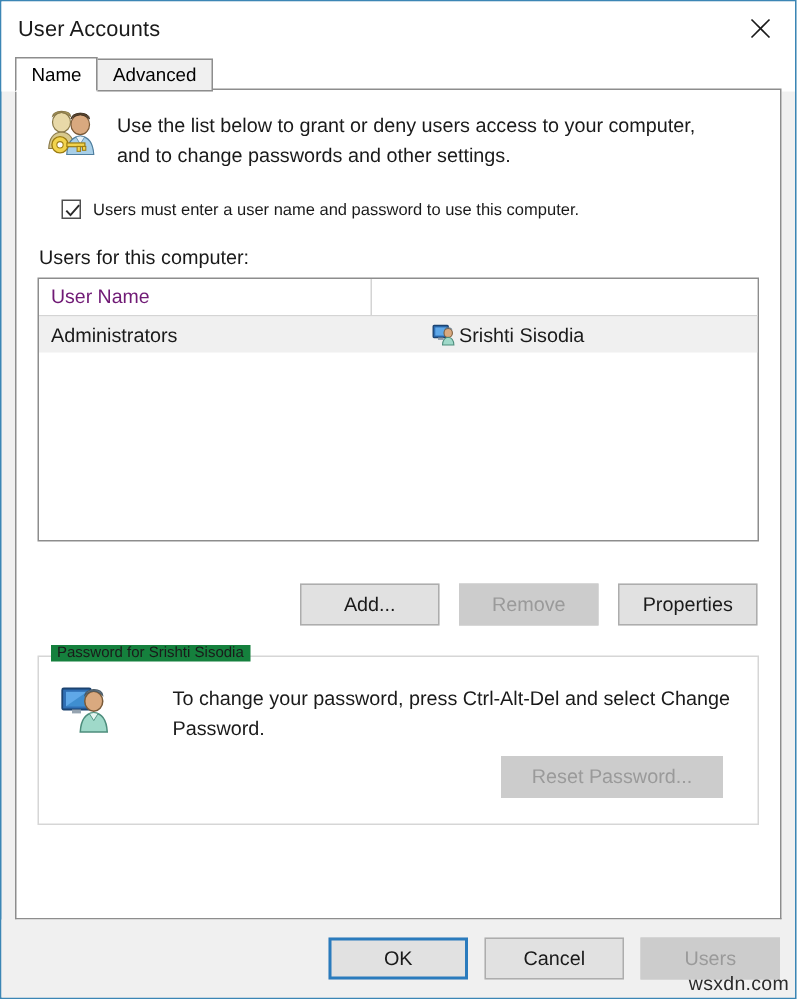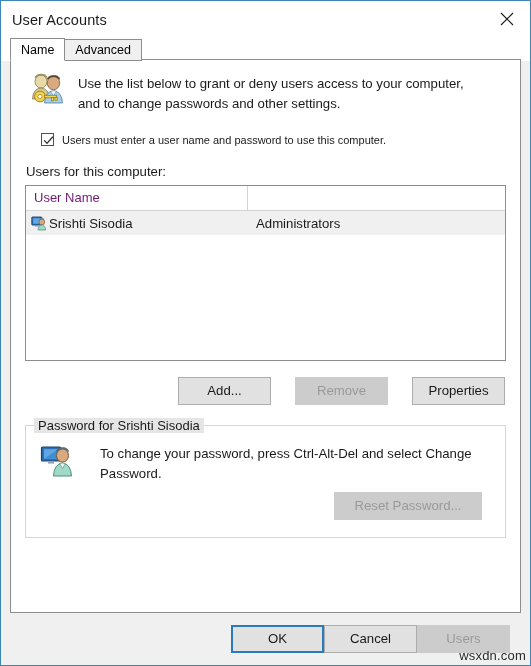--- a/index.html
+++ b/index.html
@@ -195,22 +195,22 @@
     align-items: center;
   }
   .lv-cell.c1 { width: 222px; padding-left: 5px; gap: 2px; }
   .lv-cell.c2 { flex: 1; padding-left: 8px; }
   .icon-user-sm { width: 16px; height: 16px; flex: 0 0 16px; }
 
   
   .btn-row {
     display: flex;
     justify-content: flex-end;
-    gap: 24px;
-    margin-top: 16px;
+    gap: 13px;
+    margin-top: 28px;
     padding-right: 1px;
   }
   .btn {
     font-family: "Liberation Sans", sans-serif;
     font-size: 13.2px;
     color: #1a1a1a;
     background: #e1e1e1;
     border: 1px solid #adadad;
     box-sizing: border-box;
     height: 28px;
@@ -230,30 +230,31 @@
     position: relative;
     margin-top: 20px;
     border: 1px solid #d6d6d6;
     height: 113px;
     box-sizing: border-box;
   }
   .gb-title {
     position: absolute;
     top: -8px;
     left: 8px;
-    background: #e5e5e5;
+    background: #15803d;
     padding: 0 4px;
-    font-size: 13px;
+    font-size: 10px;
     color: #1a1a1a;
   }
   .gb-body {
     display: flex;
     align-items: flex-start;
     gap: 24px;
     padding: 16px 0 0 14px;
+    justify-content: space-between;
   }
   .icon-user-monitor { width: 36px; height: 36px; flex: 0 0 36px; }
   .gb-text {
     font-size: 13.2px;
     color: #1a1a1a;
     line-height: 20px;
     padding-top: 2px;
     max-width: 390px;
   }
   .gb-btn-row {
@@ -264,21 +265,22 @@
   }
   .btn.wide { min-width: 148px; }
 
   
   .footer {
     height: 52px;
     min-height: 52px;
     display: flex;
     align-items: center;
     justify-content: flex-end;
-    padding-right: 20px;
+    gap: 11px;
+    padding-right: 10px;
     background: #f0f0f0;
     position: relative;
   }
   .btn.default {
     border: 2px solid #2a7bbd;
     line-height: 24px;
   }
   .watermark {
     position: absolute;
     right: 4px;
@@ -342,32 +344,32 @@
         <span class="check-label">Users must enter a user name and password to use this computer.</span>
       </div>
 
       <div class="list-caption">Users for this computer:</div>
 
       <div class="listview">
         <div class="lv-header">
           <div class="lv-col c1">User Name</div>
         </div>
         <div class="lv-row">
+          <div class="lv-cell c2">Administrators</div>
           <div class="lv-cell c1">
             <svg class="icon-user-sm" viewBox="0 0 16 16">
               <rect x="0.8" y="2" width="10" height="8" rx="0.6" fill="#2f6fb5" stroke="#1b4371" stroke-width="0.9"></rect>
               <rect x="2.2" y="3.3" width="7.2" height="5.4" fill="#5fa8e8"></rect>
               <rect x="4" y="10" width="3.6" height="1.6" fill="#8d9aa8"></rect>
               <ellipse cx="10.8" cy="7" rx="2.8" ry="3" fill="#d9a97f" stroke="#7a5a38" stroke-width="0.7"></ellipse>
               <path d="M8 5.2 Q10.8 2.4 13.6 5.2 Q13.4 3.2 10.8 3.1 Q8.2 3.3 8 5.2 Z" fill="#6b7c8a"></path>
               <path d="M7 15 Q7.3 10.2 10.8 9.9 Q14.3 10.2 14.6 15 Z" fill="#9fd9c9" stroke="#4d8d7c" stroke-width="0.7"></path>
             </svg>
             <span>Srishti Sisodia</span>
           </div>
-          <div class="lv-cell c2">Administrators</div>
         </div>
       </div>
 
       <div class="btn-row">
         <div class="btn">Add...</div>
         <div class="btn disabled">Remove</div>
         <div class="btn">Properties</div>
       </div>
 
       <div class="groupbox">

